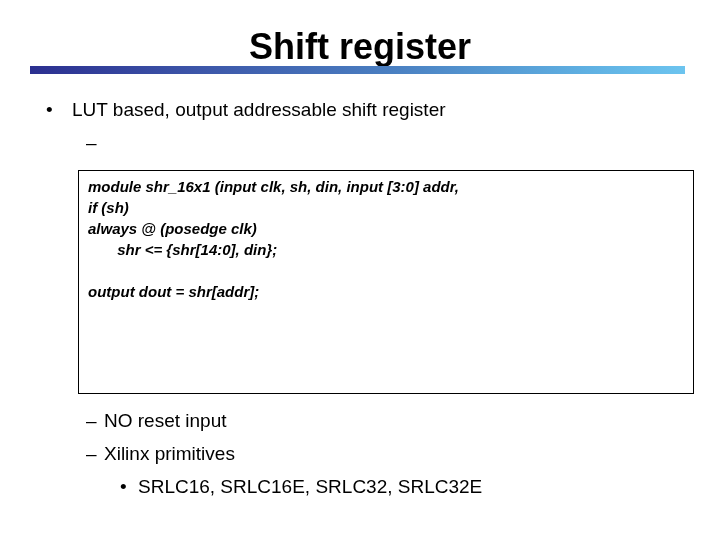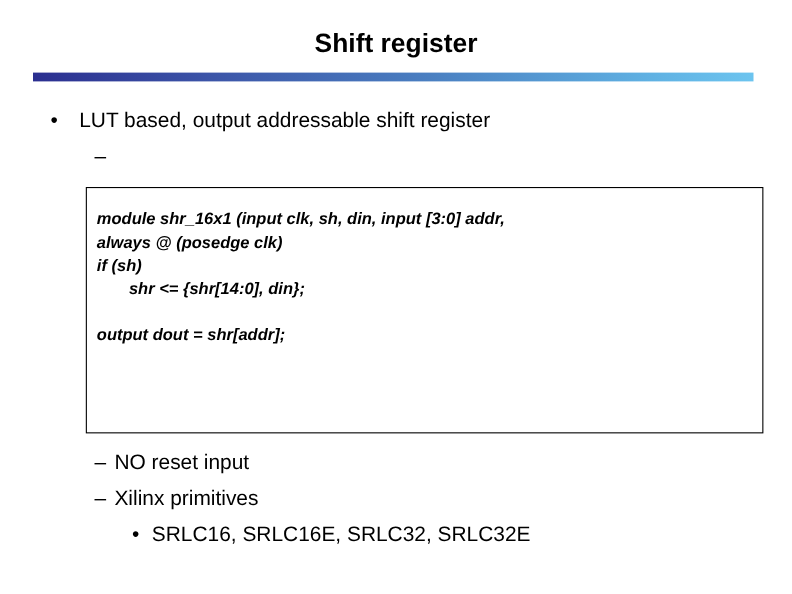--- a/index.html
+++ b/index.html
@@ -11,21 +11,21 @@
     font-family: "Liberation Sans", sans-serif;
     color: #000000;
     overflow: hidden;
   }
   .slide-title {
     position: absolute;
     top: 26px;
     left: 0;
     right: 0;
     text-align: center;
-    font-size: 24px;
+    font-size: 36px;
     font-weight: 700;
     letter-spacing: 0px;
   }
   .title-rule {
     position: absolute;
     left: 30px;
     top: 66px;
     width: 655px;
     height: 8px;
     background: linear-gradient(to right, #2b2f90 0%, #3c55a8 25%, #4a7fc1 55%, #5fb0e2 85%, #6cc4ef 100%);
@@ -51,21 +51,21 @@
   .row-l2c { left: 86px; top: 442px; }
   .row-l2a .marker, .row-l2b .marker, .row-l2c .marker { width: 18px; }
   .code-box {
     position: absolute;
     left: 78px;
     top: 170px;
     width: 616px;
     height: 224px;
     border: 1px solid #000000;
     box-sizing: border-box;
-    padding: 18px 4px 0 9px;
+    padding: 5px 4px 0 9px;
     background: #ffffff;
   }
   .code-line {
     font-size: 15px;
     font-weight: 700;
     font-style: italic;
     line-height: 21px;
     min-height: 21px;
     white-space: pre;
   }
@@ -83,22 +83,22 @@
     <span class="marker">•</span>
     <span>LUT based, output addressable shift register</span>
   </div>
 
   <div class="bullet-row row-l2a">
     <span class="marker">–</span>
   </div>
 
   <div class="code-box">
     <div class="code-line">module shr_16x1 (input clk, sh, din, input [3:0] addr,</div>
+    <div class="code-line">if (sh)</div>
     <div class="code-line">always @ (posedge clk)</div>
-    <div class="code-line">if (sh)</div>
     <div class="code-line">       shr &lt;= {shr[14:0], din};</div>
     <div class="code-line"></div>
     <div class="code-line">output dout = shr[addr];</div>
     <div class="code-line"></div>
   </div>
 
   <div class="bullet-row row-l2b">
     <span class="marker">–</span>
     <span>NO reset input</span>
   </div>

